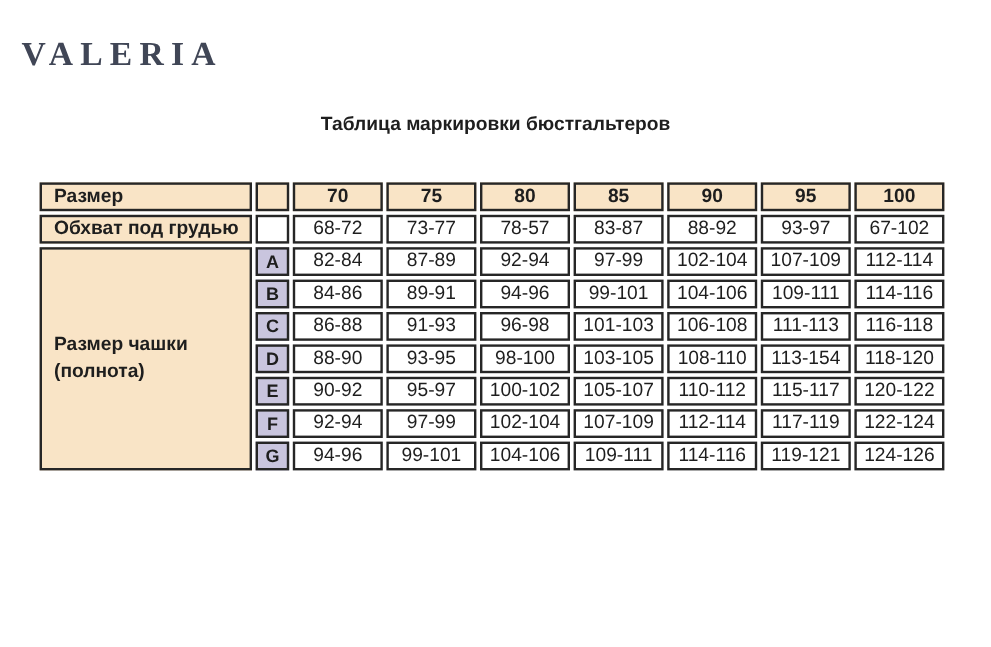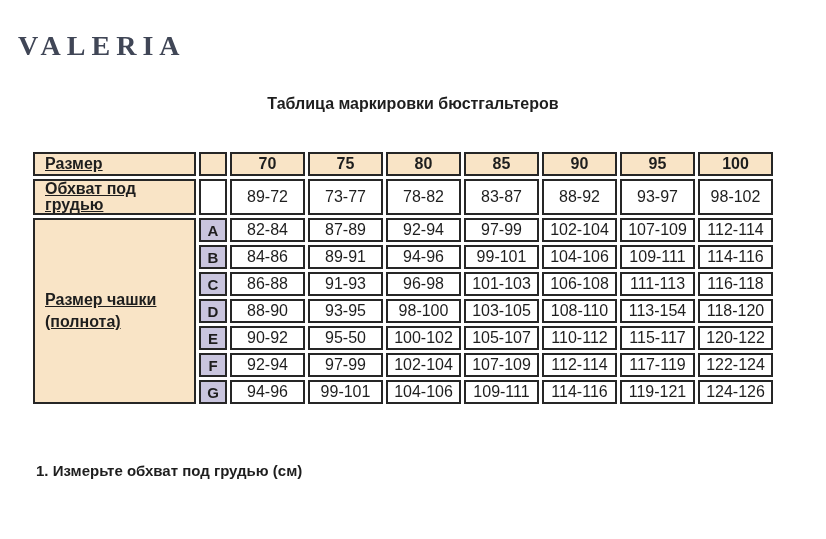--- a/index.html
+++ b/index.html
@@ -29,21 +29,21 @@
     position: absolute; top: 149px; left: 30px;
     border-collapse: separate; border-spacing: 3px;
   }
   td {
     border: 2px solid var(--cell-border, #262626);
     height: 24px; padding: 0 2px;
     text-align: center; vertical-align: middle;
     font-size: 16px; line-height: 1;
     background: #ffffff;
   }
-  td.label { width: 163px; text-align: left; padding-left: 10px; text-decoration: underline; }
+  td.label { width: 177px; text-align: left; padding-left: 10px; }
   td.letter { width: 28px; font-size: 15px; }
   td.val { width: 75px; }
   .bold { font-weight: 700; }
   .fill-peach { background: var(--header-fill, #f9e4c6); }
   .fill-lav { background: var(--cup-letter-fill, #c9c5de); }
   td.cup-label { line-height: 1.4; margin-top: 24px; }
   .notes {
     position: absolute; left: 36px; top: 462px;
     font-size: 15px; font-weight: 700;
   }
@@ -64,27 +64,27 @@
           <td class="val fill-peach bold">75</td>
           <td class="val fill-peach bold">80</td>
           <td class="val fill-peach bold">85</td>
           <td class="val fill-peach bold">90</td>
           <td class="val fill-peach bold">95</td>
           <td class="val fill-peach bold">100</td>
         </tr>
         <tr>
           <td class="label fill-peach bold">Обхват под грудью</td>
           <td class="letter"></td>
-          <td class="val">89-72</td>
+          <td class="val">68-72</td>
           <td class="val">73-77</td>
-          <td class="val">78-82</td>
+          <td class="val">78-57</td>
           <td class="val">83-87</td>
           <td class="val">88-92</td>
           <td class="val">93-97</td>
-          <td class="val">98-102</td>
+          <td class="val">67-102</td>
         </tr>
         <tr>
           <td class="label fill-peach bold cup-label" rowspan="7">
             <div>Размер чашки</div>
             <div>(полнота)</div>
           </td>
           <td class="letter fill-lav bold">A</td>
           <td class="val">82-84</td>
           <td class="val">87-89</td>
           <td class="val">92-94</td>
@@ -119,21 +119,21 @@
           <td class="val">93-95</td>
           <td class="val">98-100</td>
           <td class="val">103-105</td>
           <td class="val">108-110</td>
           <td class="val">113-154</td>
           <td class="val">118-120</td>
         </tr>
         <tr>
           <td class="letter fill-lav bold">E</td>
           <td class="val">90-92</td>
-          <td class="val">95-50</td>
+          <td class="val">95-97</td>
           <td class="val">100-102</td>
           <td class="val">105-107</td>
           <td class="val">110-112</td>
           <td class="val">115-117</td>
           <td class="val">120-122</td>
         </tr>
         <tr>
           <td class="letter fill-lav bold">F</td>
           <td class="val">92-94</td>
           <td class="val">97-99</td>
@@ -149,15 +149,14 @@
           <td class="val">99-101</td>
           <td class="val">104-106</td>
           <td class="val">109-111</td>
           <td class="val">114-116</td>
           <td class="val">119-121</td>
           <td class="val">124-126</td>
         </tr>
       </tbody>
   </table>
   <div class="notes">
-    <p>1. Измерьте обхват под грудью (см)</p>
   </div>
 </div>
 
 </body></html>

